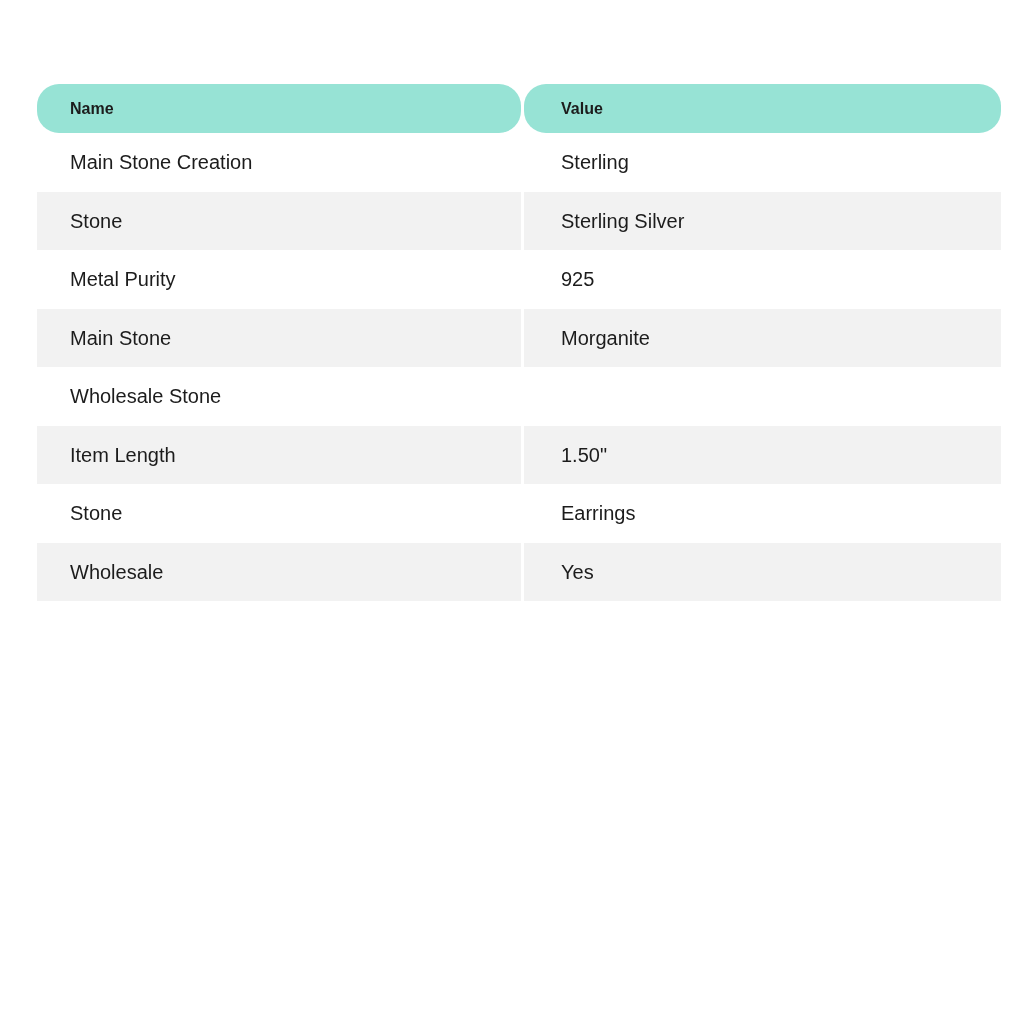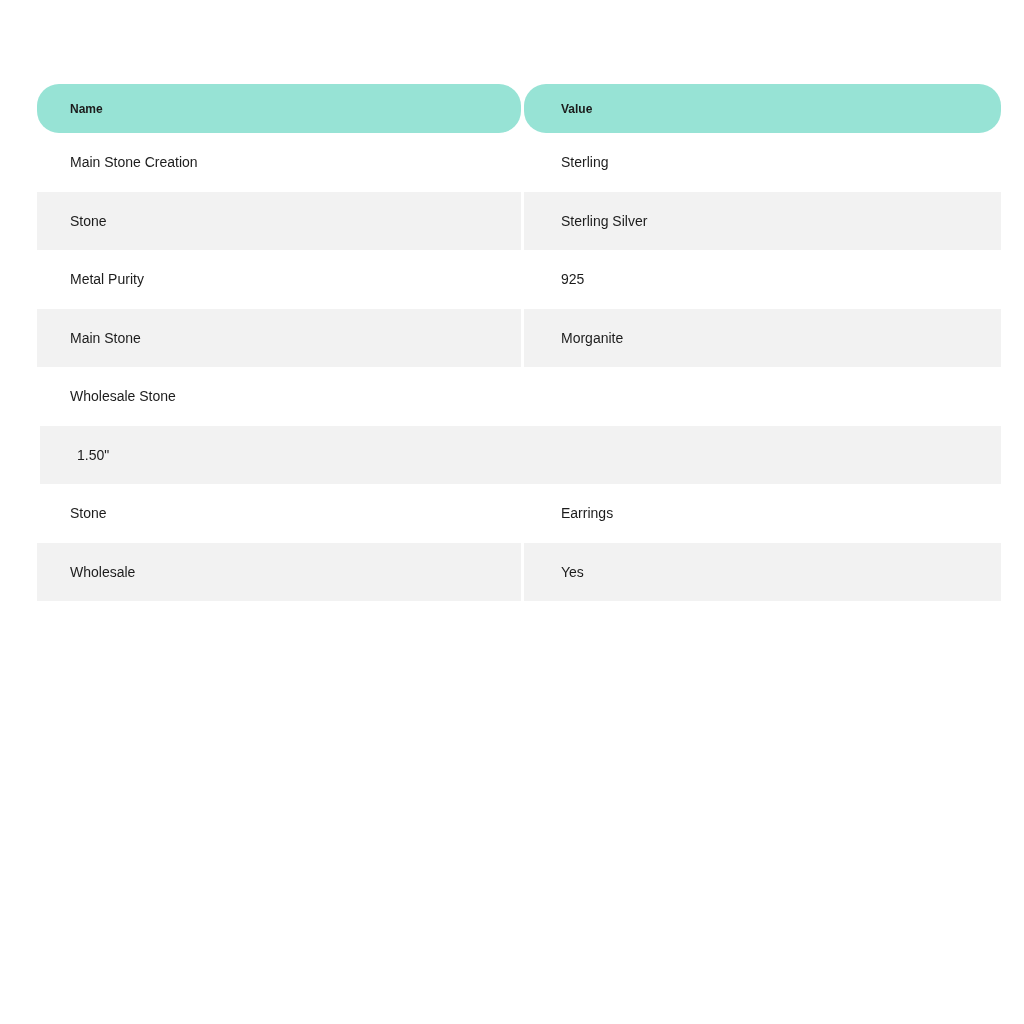--- a/index.html
+++ b/index.html
@@ -33,41 +33,41 @@
   .row {
     display: flex;
     align-items: stretch;
     height: 58.5px;
   }
   .row.header { height: 49px; }
   .cell {
     display: flex;
     align-items: center;
     background: var(--row-bg);
-    font-size: 14px;
+    font-size: 20px;
     line-height: 1;
     white-space: nowrap;
     overflow: hidden;
   }
   .name-col {
     width: 484px;
     padding-left: 33px;
   }
   .divider {
     width: 3px;
     background: #ffffff;
   }
   .value-col {
     flex: 1;
     padding-left: 37px;
   }
   .row.header .cell {
     background: var(--header-bg);
     font-weight: bold;
-    font-size: 12px;
+    font-size: 16px;
     border-radius: 22px;
   }
   .row.stripe .cell {
     background: var(--stripe-bg);
   }
 </style>
 </head>
 <body>
 
 <div class="page">
@@ -101,20 +101,21 @@
     <div class="divider"></div>
     <div class="cell value-col">Morganite</div>
   </div>
 
   <div class="row">
     <div class="cell name-col">Wholesale Stone</div>
     <div class="divider"></div>
   </div>
 
   <div class="row stripe">
+    <div class="cell name-col">Item Length</div>
     <div class="divider"></div>
     <div class="cell value-col">1.50"</div>
   </div>
 
   <div class="row">
     <div class="cell name-col">Stone</div>
     <div class="divider"></div>
     <div class="cell value-col">Earrings</div>
   </div>
 

